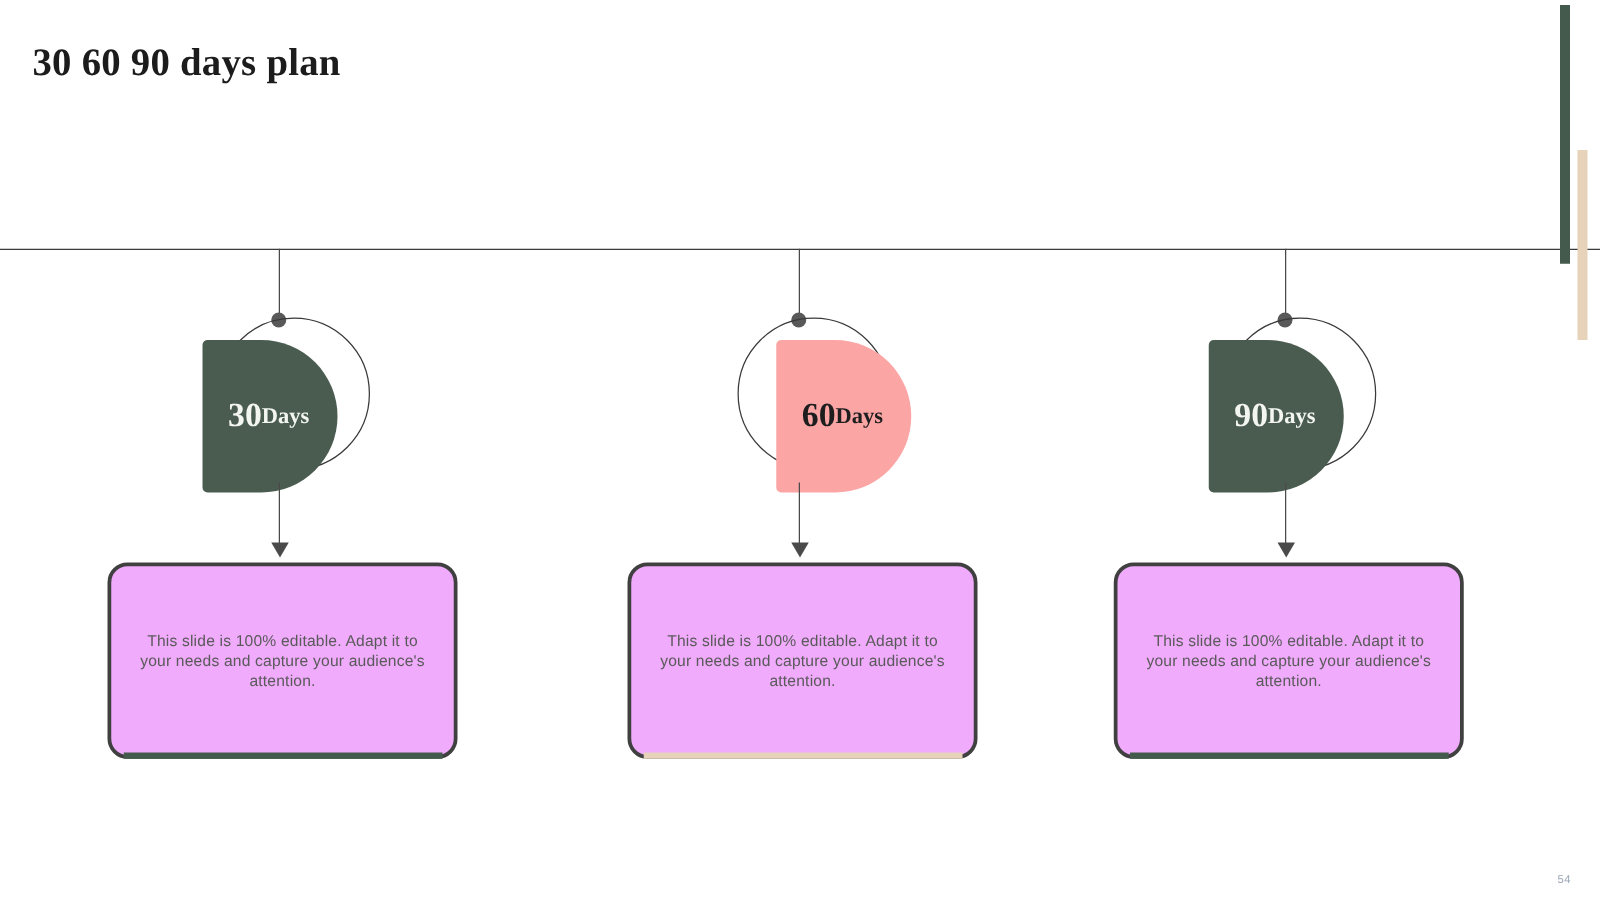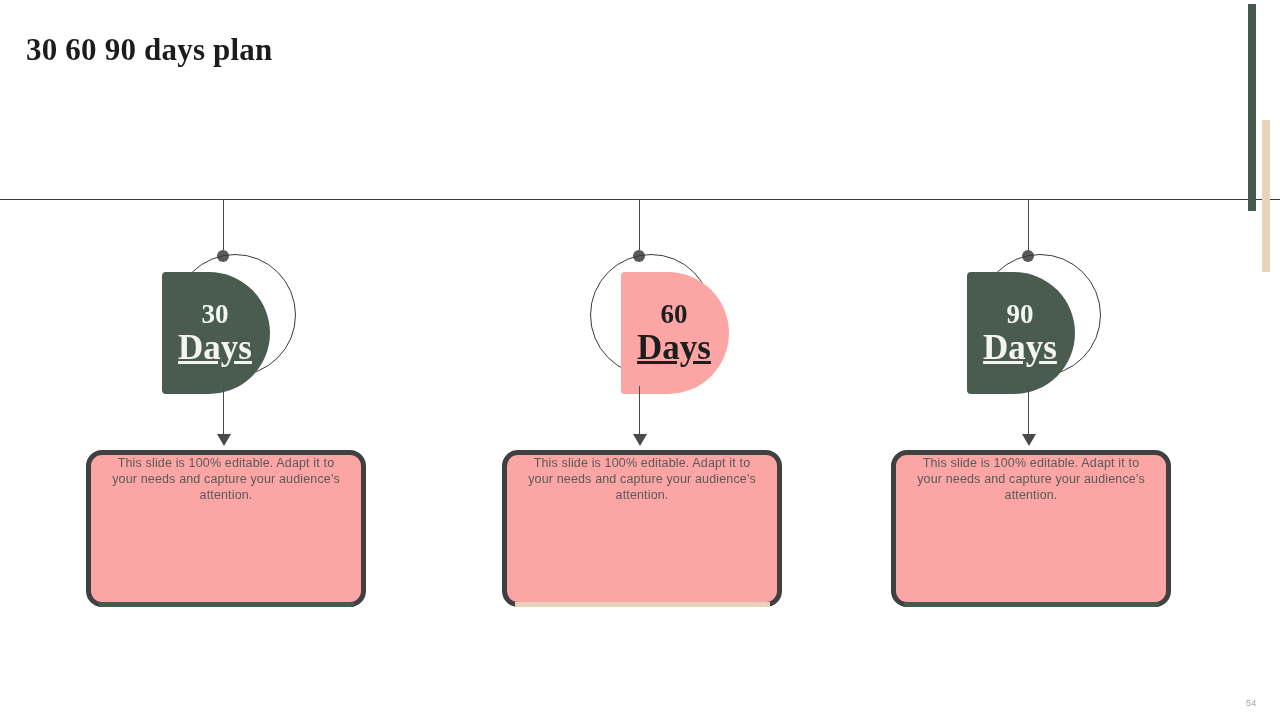--- a/index.html
+++ b/index.html
@@ -124,38 +124,38 @@
   }
   
   .badge-fill {
     position: absolute;
     left: 14px;
     top: 21px;
     width: 108px;
     height: 122px;
     border-radius: 4px 61px 61px 4px;
     display: flex;
-    flex-direction: column;
+    flex-direction: row;
     align-items: center;
     justify-content: center;
     box-sizing: border-box;
     padding-right: 2px;
   }
   .badge-fill.green { background: #4a5c50; }
   .badge-fill.tan   { background: #fca5a5; margin-left: 43px; }
 
   .badge-number,
   .badge-unit {
     font-family: "Liberation Serif", serif;
     font-weight: bold;
     text-align: center;
     line-height: 1.08;
   }
   .badge-number { font-size: 27px; }
-  .badge-unit   { font-size: 35px; text-decoration: underline; }
+  .badge-unit   { font-size: 18px; }
   .badge-fill.green .badge-number,
   .badge-fill.green .badge-unit { color: #f3f5f1; }
   .badge-fill.tan .badge-number,
   .badge-fill.tan .badge-unit { color: #1e1e1e; }
 
   
   .arrow-wrap {
     position: absolute;
     left: 188px;
     top: 386px;
@@ -181,25 +181,26 @@
     border-top: 12px solid #4a4a4a;
   }
 
   
   .text-card {
     position: absolute;
     left: 72px;
     top: 450px;
     width: 280px;
     height: 157px;
-    border: 5px solid #404040;
+    border: 3px solid #404040;
     border-radius: 16px;
-    background: #fca5a5;
+    background: #f0abfc;
     box-sizing: border-box;
     display: flex;
+    align-items: center;
     justify-content: center;
   }
   .card-text {
     font-size: 12.5px;
     line-height: 16px;
     color: #5a5a5a;
     text-align: center;
     width: 232px;
     letter-spacing: 0.15px;
   }

